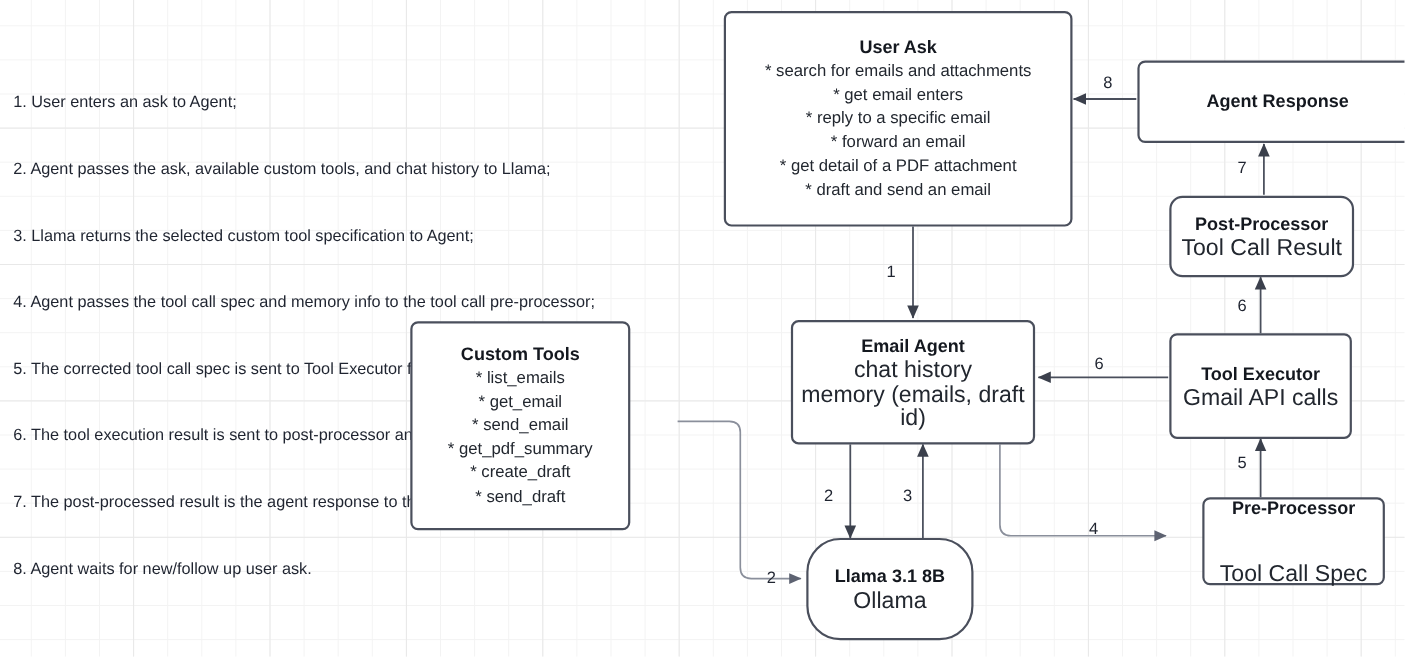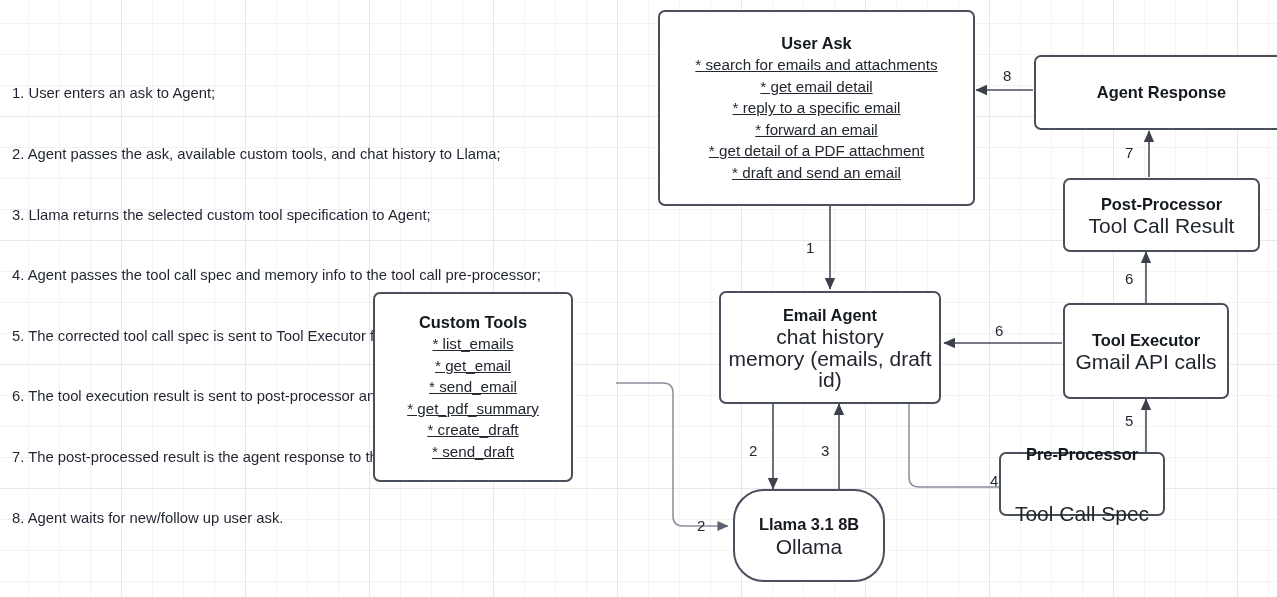--- a/index.html
+++ b/index.html
@@ -77,21 +77,20 @@
   .node .sub {
     font-size: 21px;
     line-height: 21.5px;
     color: #22272f;
   }
   .node .bullets {
     font-size: 15.2px;
     line-height: 21.5px;
     color: #22272f;
     white-space: pre;
-    text-decoration: underline;
   }
 
   
   .edge-label {
     position: absolute;
     font-size: 15px;
     color: #1f2430;
     line-height: 1;
     text-align: center;
     white-space: nowrap;
@@ -151,42 +150,42 @@
     <div class="legend-line">4. Agent passes the tool call spec and memory info to the tool call pre-processor;</div>
     <div class="legend-line">5. The corrected tool call spec is sent to Tool Executor for actual execution;</div>
     <div class="legend-line">6. The tool execution result is sent to post-processor and Agent for memory update;</div>
     <div class="legend-line">7. The post-processed result is the agent response to the original user ask;</div>
     <div class="legend-line">8. Agent waits for new/follow up user ask.</div>
   </div>
 
   <div class="node" style="left:658px; top:10px; width:317px; height:196px;">
     <div class="title">User Ask</div>
     <div class="bullets">* search for emails and attachments</div>
-    <div class="bullets">* get email detail</div>
+    <div class="bullets">* get email enters</div>
     <div class="bullets">* reply to a specific email</div>
     <div class="bullets">* forward an email</div>
     <div class="bullets">* get detail of a PDF attachment</div>
     <div class="bullets">* draft and send an email</div>
   </div>
 
   <div class="node" style="left:1034px; top:55px; width:255px; height:75px;">
     <div class="title">Agent Response</div>
   </div>
 
-  <div class="node" style="left:1063px; top:178px; width:197px; height:74px;">
+  <div class="node" style="left:1063px; top:178px; width:168px; height:74px;border-radius:12px;">
     <div class="title">Post-Processor</div>
     <div class="sub">Tool Call Result</div>
   </div>
 
   <div class="node" style="left:1063px; top:303px; width:166px; height:96px;">
     <div class="title">Tool Executor</div>
     <div class="sub">Gmail API calls</div>
   </div>
 
-  <div class="node" style="left:999px; top:452px; width:166px; height:64px;gap:37px;">
+  <div class="node" style="left:1093px; top:452px; width:166px; height:80px;gap:37px;">
     <div class="title">Pre-Processor</div>
     <div class="sub">Tool Call Spec</div>
   </div>
 
   <div class="node" style="left:719px; top:291px; width:222px; height:113px;">
     <div class="title">Email Agent</div>
     <div class="sub">chat history</div>
     <div class="sub">memory (emails, draft id)</div>
   </div>
 

